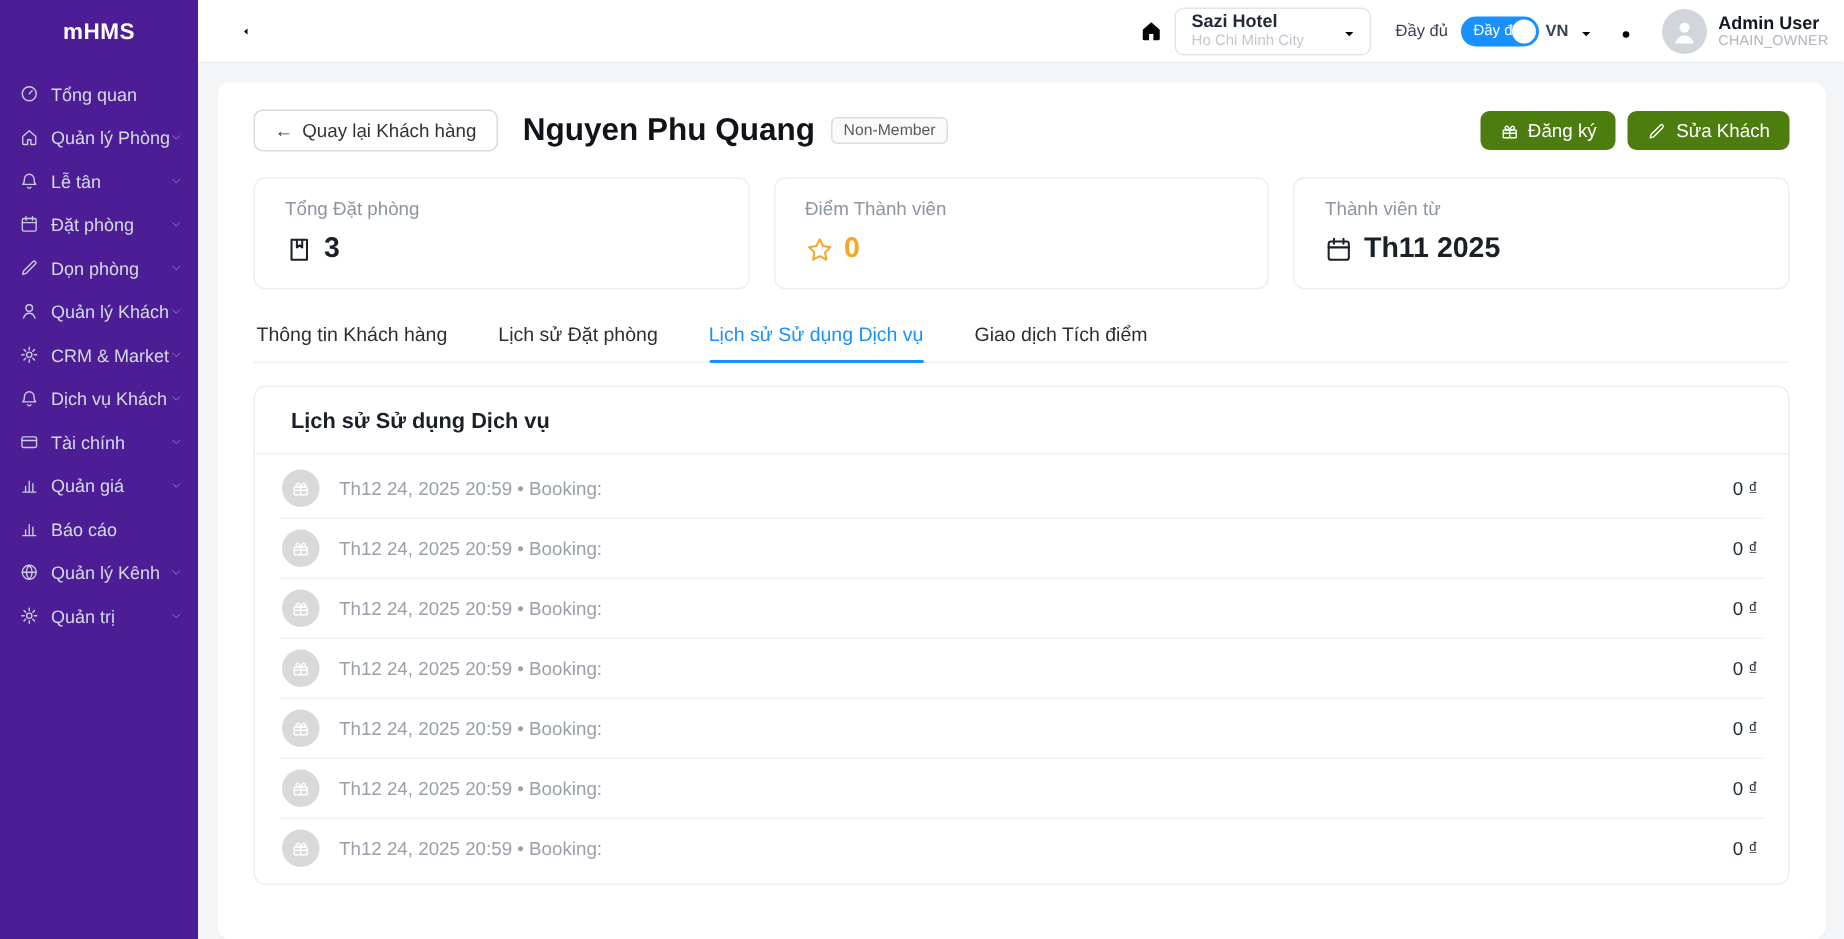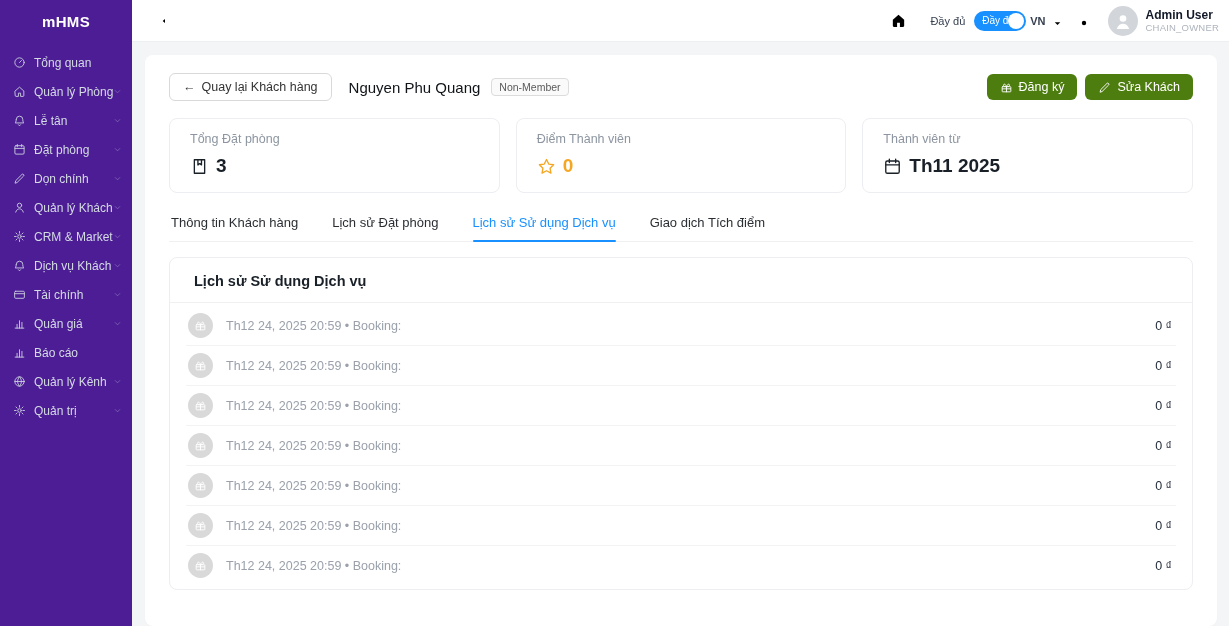--- a/index.html
+++ b/index.html
@@ -48,21 +48,21 @@
 
   
   .main { position:absolute; left:132px; top:42px; width:1097px; height:584px;
     background:#f4f5f7; padding:13px 12px 0 13px; }
   .card { background:#fff; border-radius:8px; height:100%; padding:18px 24px;
     box-shadow:0 1px 2px rgba(0,0,0,.02); }
 
   .page-head { display:flex; align-items:center; }
   .back-btn { display:flex; align-items:center; gap:6px; border:1px solid #d9d9d9; background:#fff;
     border-radius:6px; padding:6px 13px; font-size:12.5px; color:#333; cursor:pointer; }
-  .page-title { font-size:15px; font-weight:normal; color:#101418; margin:0 11px 0 17px; }
+  .page-title { font-size:21px; font-weight:bold; color:#101418; margin:0 11px 0 17px; }
   .badge { border:1px solid #dcdcdc; background:#fafafa; border-radius:4px;
     padding:2px 7px; font-size:10.5px; color:#5a5a5a; }
   .actions { margin-left:auto; display:flex; gap:8px; }
   .btn-primary { display:flex; align-items:center; gap:6px; background:#4d7c0f; color:#fff;
     border:none; border-radius:6px; padding:6px 13px; font-size:12.5px; cursor:pointer; }
   .btn-primary .ico { width:13px; height:13px; }
 
   .stats { display:flex; gap:16px; margin-top:17px; }
   .stat { flex:1; border:1px solid #eceef1; border-radius:8px; padding:13px 20px 15px; }
   .s-label { font-size:12.5px; color:#8c95a0; margin-bottom:9px; }
@@ -142,21 +142,21 @@
             <path d="M6 9.5l6 6 6-6"></path>
           </svg>
         </span>
       </div>
       <div class="nav-item">
         <span class="ico">
           <svg viewBox="0 0 24 24">
             <path d="M4 20l1-4L16.5 4.5a2.12 2.12 0 0 1 3 3L8 19z"></path>
           </svg>
         </span>
-        <span class="lbl">Dọn chính</span>
+        <span class="lbl">Dọn phòng</span>
         <span class="chev">
           <svg viewBox="0 0 24 24">
             <path d="M6 9.5l6 6 6-6"></path>
           </svg>
         </span>
       </div>
       <div class="nav-item">
         <span class="ico">
           <svg viewBox="0 0 24 24">
             <circle cx="12" cy="8" r="4"></circle>
@@ -265,20 +265,29 @@
 </aside>
 
 <header class="topbar">
   <span class="fold" id="foldIcon"><svg viewBox="0 0 24 24">
         <path d="M4 5.5h16M10.5 12H20M4 18.5h16M7.5 9l-3.5 3 3.5 3"></path>
       </svg></span>
   <div class="topbar-right">
     <span class="home-ico" id="homeIcon"><svg viewBox="0 0 24 24">
           <path d="M4 11l8-7 8 7v8.5a1.5 1.5 0 0 1-1.5 1.5H14v-6h-4v6H5.5A1.5 1.5 0 0 1 4 19.5z"></path>
         </svg></span>
+    <div class="hotel-select">
+      <div class="hotel-texts">
+        <div class="hotel-name">Sazi Hotel</div>
+        <div class="hotel-city">Ho Chi Minh City</div>
+      </div>
+      <span class="sel-chev" id="selChev"><svg viewBox="0 0 24 24">
+            <path d="M6 9.5l6 6 6-6"></path>
+          </svg></span>
+    </div>
     <span class="tog-label">Đầy đủ</span>
     <div class="switch">
       <span>Đầy đủ</span>
       <span class="knob"></span>
     </div>
     <span class="lang">VN</span>
     <span class="lang-chev" id="langChev"><svg viewBox="0 0 24 24">
           <path d="M6 9.5l6 6 6-6"></path>
         </svg></span>
     <span class="key-ico" id="keyIcon"><svg viewBox="0 0 24 24">

